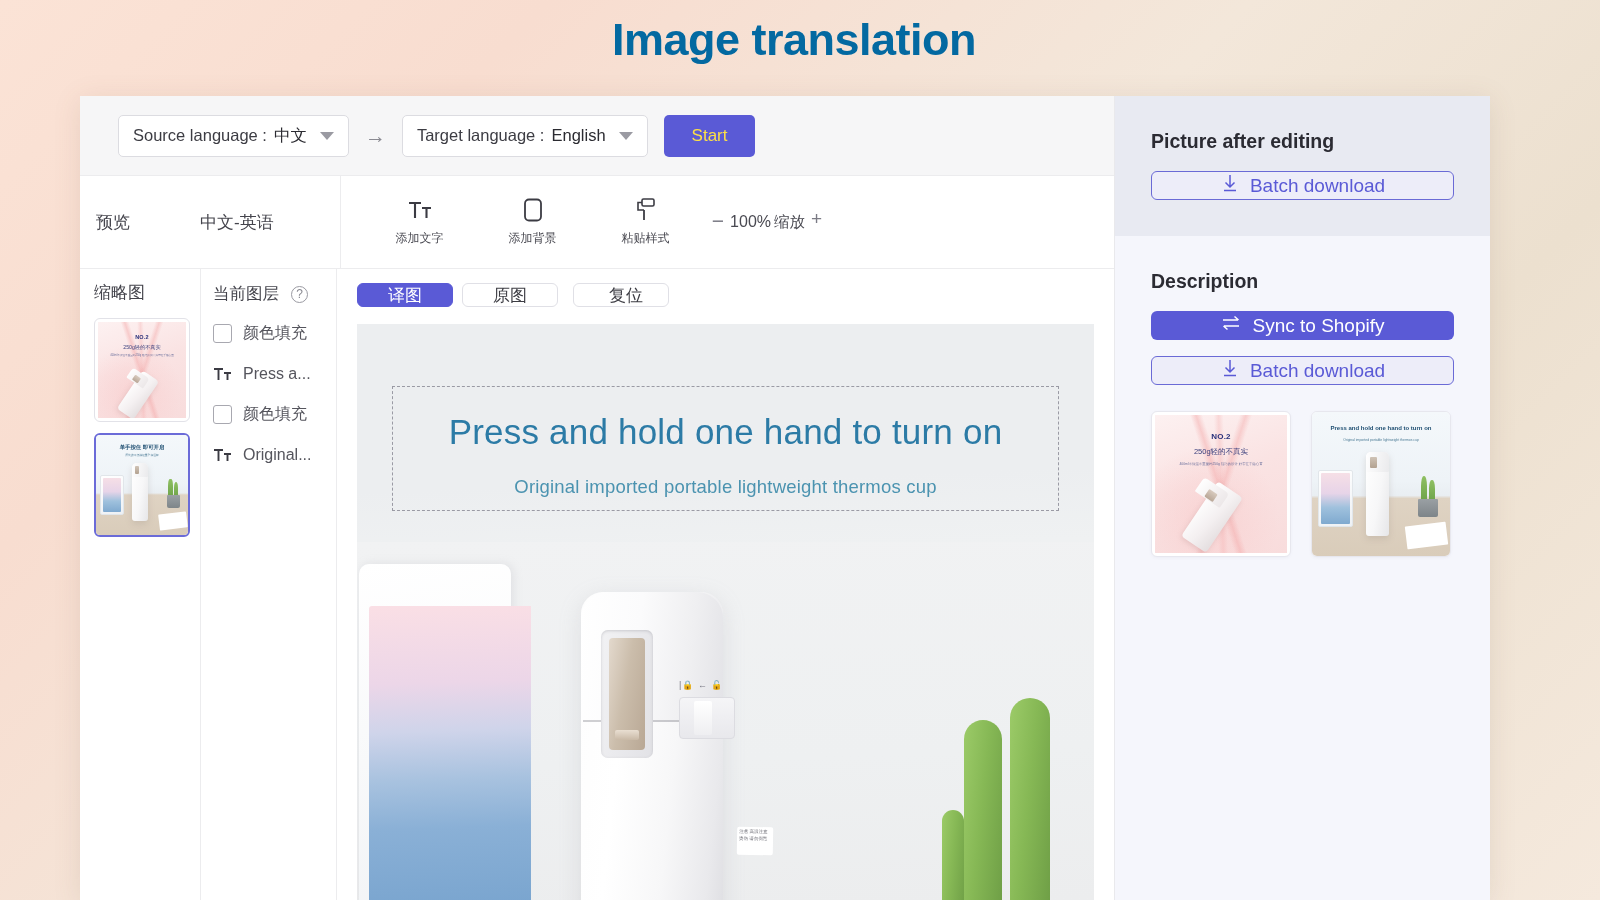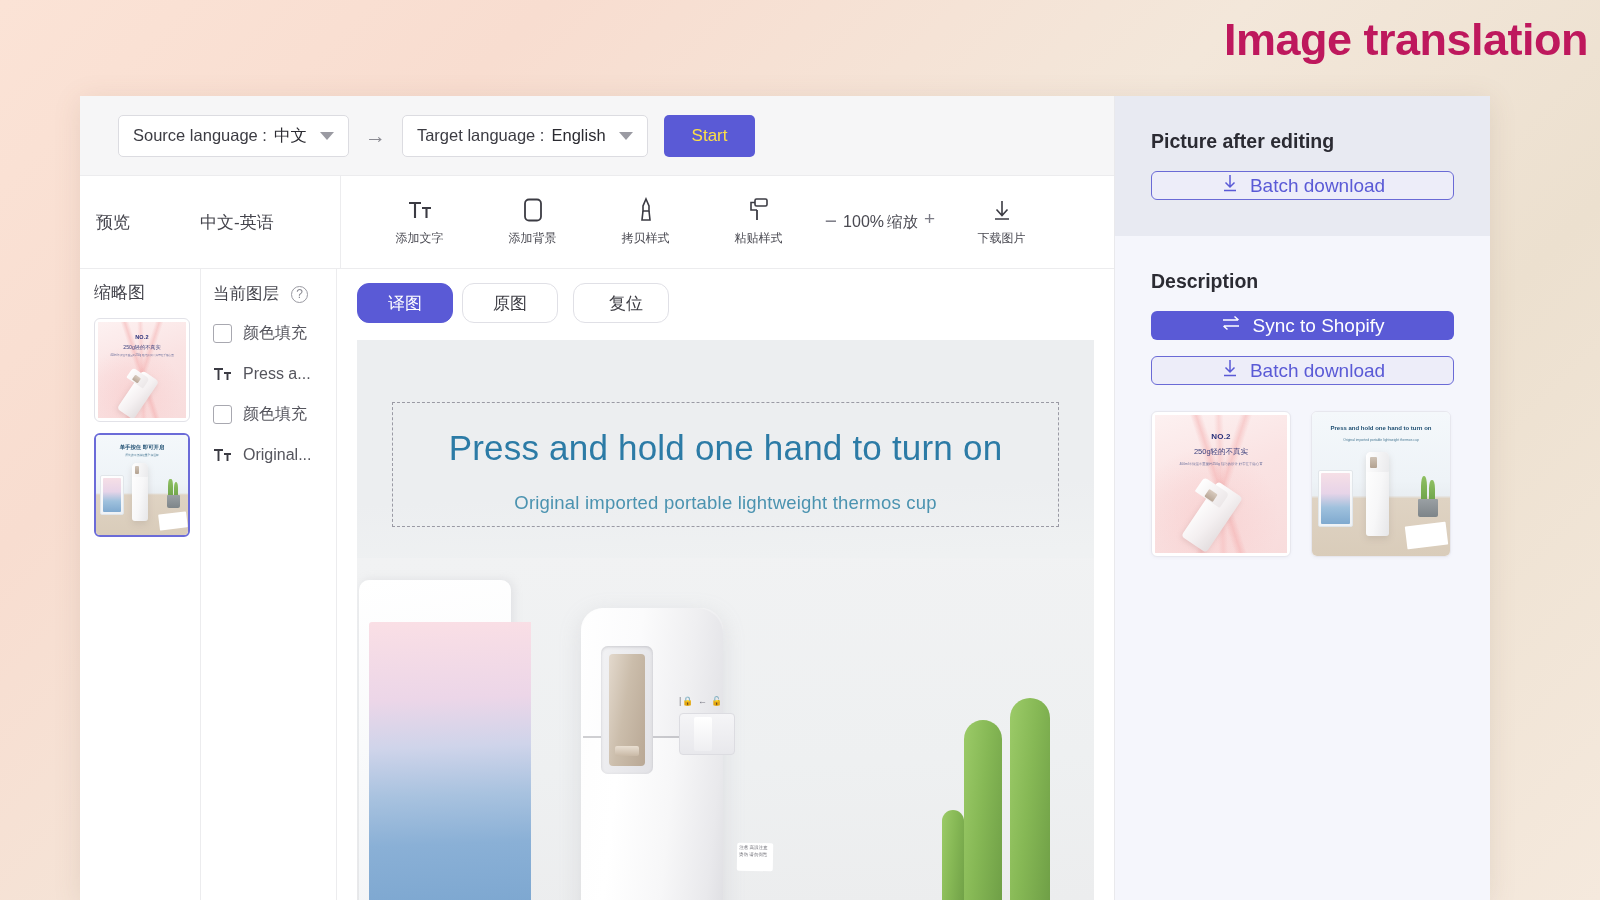--- a/index.html
+++ b/index.html
@@ -10,24 +10,24 @@
   }
   body {
     background: linear-gradient(135deg, #fbe3d6 0%, #f8ddd0 22%, #f3e7da 50%, #ece0cf 72%, #f5e9dd 100%);
     position: relative;
   }
 
   
   .page-title {
     position: absolute;
     top: 14px; left: 0; right: 12px;
-    text-align: right;
+    text-align: center;
     font-size: 45px;
     font-weight: bold;
-    color: #be185d;
+    color: #0369a1;
     letter-spacing: -0.5px;
   }
 
   
   .app-window {
     position: absolute;
     left: 80px; top: 96px;
     width: 1410px; height: 804px;
     display: flex;
     background: #ffffff;
@@ -320,22 +320,22 @@
 
   .canvas-col {
     flex: 1;
     border-left: 1px solid #ececee;
     padding: 14px 20px 0 20px;
     display: flex; flex-direction: column;
     min-width: 0;
   }
   .tabs { display: flex; gap: 9px; margin-bottom: 17px; }
   .tab {
-    height: 40px; min-width: 96px;
-    border-radius: 12px;
+    height: 24px; min-width: 96px;
+    border-radius: 6px;
     display: flex; align-items: center; justify-content: center;
     font-size: 17px;
     border: 1px solid #e0e0e6;
     background: #fff; color: #3c3c43;
     cursor: pointer;
     font-family: Liberation Serif, serif;
   }
   .tab.active { background: #5a5ad6; color: #fff; border-color: #5a5ad6; }
   .tab.sep { margin-left: 6px; padding-left: 10px; }
 
@@ -537,29 +537,20 @@
 
         <div class="tool">
           <span class="glyph">
             <svg width="22" height="26" viewBox="0 0 22 26">
               <rect x="3" y="2.5" width="16" height="21" rx="4" ry="4" stroke="#3b3b43" stroke-width="1.8" fill="none"></rect>
             </svg>
           </span>
           <span class="tlabel">添加背景</span>
         </div>
 
-        <div class="tool">
-          <span class="glyph">
-            <svg width="20" height="26" viewBox="0 0 20 26">
-              <path d="M10 2 L13 9 L13 14 L7 14 L7 9 Z" stroke="#3b3b43" stroke-width="1.6" fill="none"></path>
-              <path d="M7 14 L6 23 L14 23 L13 14" stroke="#3b3b43" stroke-width="1.6" fill="none"></path>
-            </svg>
-          </span>
-          <span class="tlabel">拷贝样式</span>
-        </div>
 
         <div class="tool">
           <span class="glyph">
             <svg width="22" height="26" viewBox="0 0 22 26">
               <rect x="7" y="2" width="12" height="7" rx="1.5" stroke="#3b3b43" stroke-width="1.6" fill="none"></rect>
               <path d="M7 5.5 H3 V13 H9" stroke="#3b3b43" stroke-width="1.6" fill="none"></path>
               <path d="M9 13 V23" stroke="#3b3b43" stroke-width="1.8" fill="none"></path>
             </svg>
           </span>
           <span class="tlabel">粘贴样式</span>
@@ -567,28 +558,20 @@
 
         <div class="zoom-tool">
           <span class="zoom-minus">−</span>
           <span class="zoom-center">
             <span class="zoom-val">100%</span>
             <span class="zoom-lbl">缩放</span>
           </span>
           <span class="zoom-plus">+</span>
         </div>
 
-        <div class="tool">
-          <span class="glyph">
-            <svg width="22" height="24" viewBox="0 0 22 24">
-              <path d="M11 3 V17 M5.5 11.5 L11 17.5 L16.5 11.5 M4 21 H18" stroke="#3b3b43" stroke-width="1.6" fill="none"></path>
-            </svg>
-          </span>
-          <span class="tlabel">下载图片</span>
-        </div>
 
       </div>
     </div>
 
     <div class="editor-body">
 
       <div class="thumbs-col">
         <div class="thumbs-title">缩略图</div>
 
         <div class="thumb">

